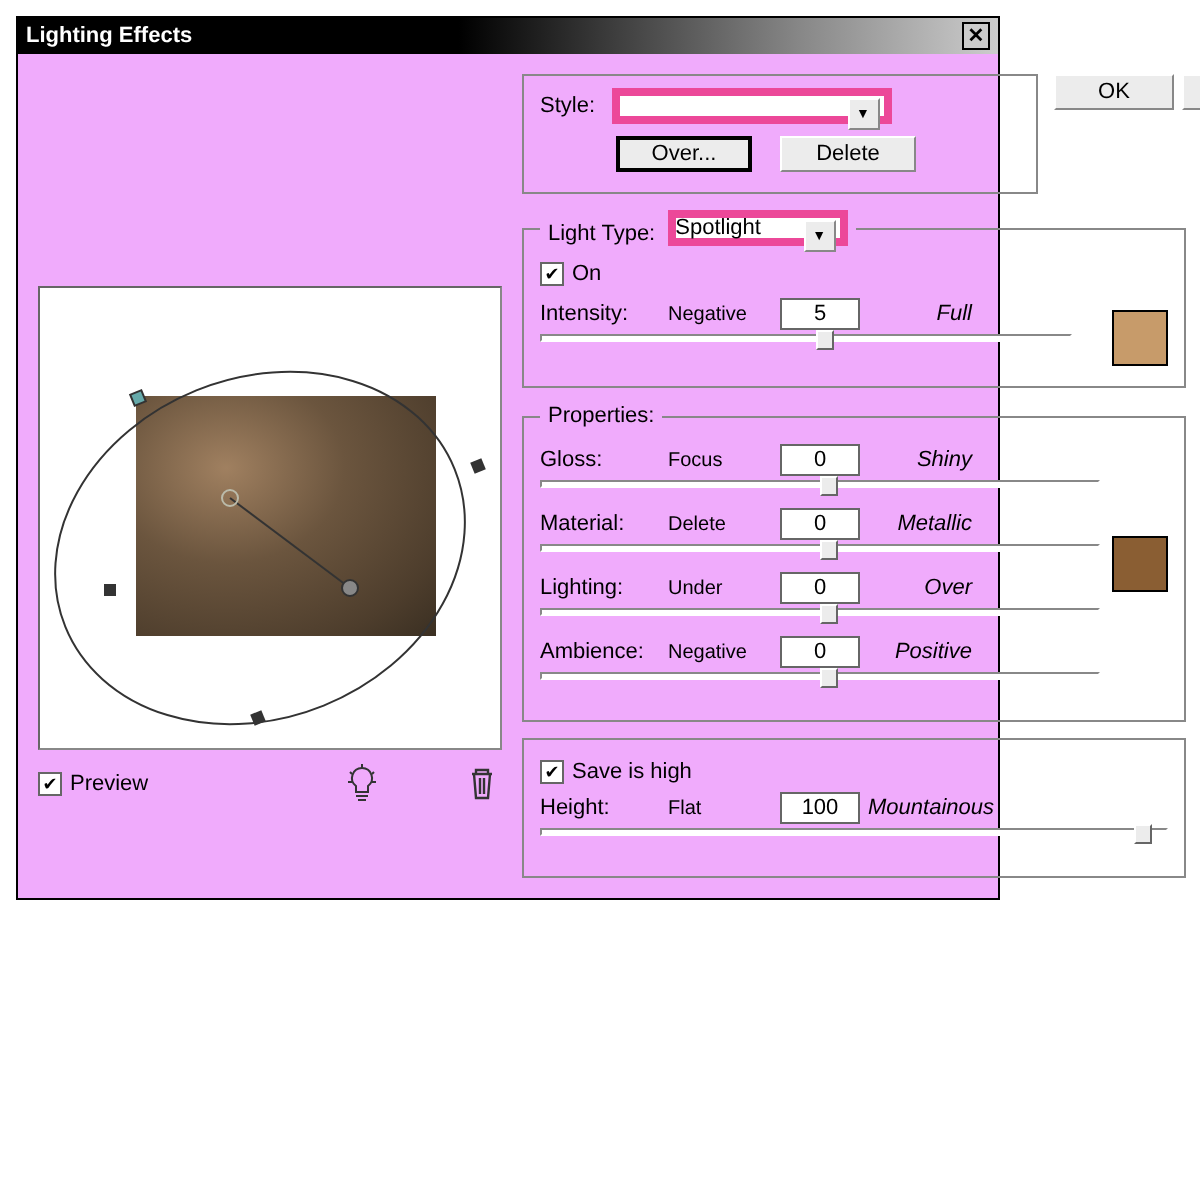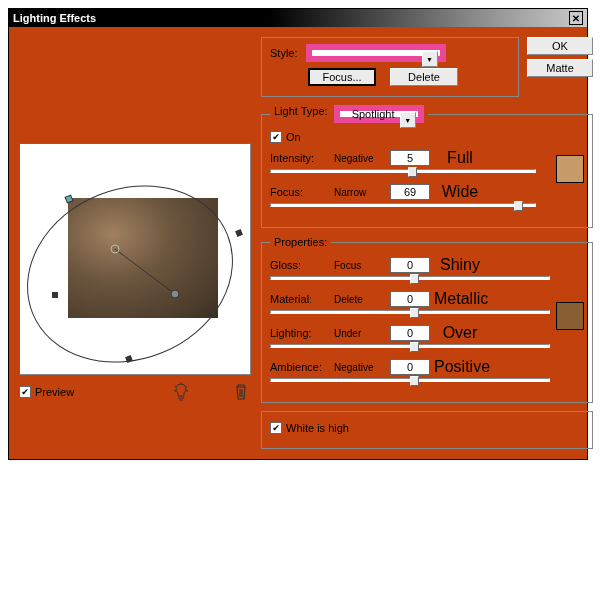--- a/index.html
+++ b/index.html
@@ -1,38 +1,38 @@
 <!DOCTYPE html>
 <html><head>
 <meta charset="utf-8">
 <style>
   * { box-sizing: border-box; font-family: Tahoma, Arial, sans-serif; font-size: 11px; }
   body { margin: 0; background: #fff; width: 600px; height: 600px; overflow: hidden; }
-  .window { position: absolute; left: 8px; top: 8px; width: 580px; background: #c2410c; border: 1px solid #000; }
+  .window { position: absolute; left: 8px; top: 8px; width: 492px; background: #f0abfc; border: 1px solid #000; }
   .titlebar { height: 18px; background: linear-gradient(90deg, #000 0%, #000 45%, #888 80%, #ccc 100%); color: #fff; display: flex; align-items: center; padding: 0 4px; font-weight: bold; }
   .titlebar .spacer { flex: 1; }
   .close-btn { width: 14px; height: 14px; background: #ccc; border: 1px solid #000; color: #000; display: flex; align-items: center; justify-content: center; font-size: 10px; font-weight: bold; cursor: pointer; }
   .content { padding: 10px; display: flex; gap: 10px; }
   .left-col { width: 236px; display: flex; flex-direction: column; }
   .right-col { flex: 1; display: flex; flex-direction: column; gap: 8px; position: relative; }
-  .buttons-col { width: 66px; display: flex; flex-direction: column; gap: 4px; position: absolute; right: 0; top: 0; }
+  .buttons-col { width: 66px; display: flex; flex-direction: row; gap: 4px; position: absolute; right: 0; top: 0; }
   .btn { background: #ececec; border: 1px solid #888; border-top-color: #fff; border-left-color: #fff; padding: 2px 4px; text-align: center; cursor: pointer; min-width: 60px; }
   .btn.active { border: 2px solid #000; padding: 1px 3px; }
   .preview-box { margin-top: 106px; width: 232px; height: 232px; background: #fff; border: 1px solid #888; border-top-color: #666; border-left-color: #666; position: relative; overflow: hidden; }
   .preview-img { position: absolute; left: 48px; top: 54px; width: 150px; height: 120px; background: radial-gradient(ellipse at 30% 30%, #a08060 0%, #6b553e 40%, #4d3d2c 80%, #3a2f22 100%); }
   .preview-toolbar { display: flex; align-items: center; margin-top: 6px; }
   .checkbox { display: flex; align-items: center; gap: 4px; }
   .cb { width: 12px; height: 12px; background: #fff; border: 1px solid #666; display: inline-flex; align-items: center; justify-content: center; font-size: 9px; }
   fieldset { border: 1px solid #888; border-radius: 0; padding: 6px 8px 10px; margin: 0; }
   legend { padding: 0 4px; }
-  .select { background: #fff; border: 6px solid #ec4899; height: 18px; display: inline-flex; align-items: center; padding: 0 16px 0 12px; position: relative; }
+  .select { background: #fff; border: 4px solid #ec4899; height: 18px; display: inline-flex; align-items: center; padding: 0 16px 0 0; position: relative; }
   .select::after { content: "▼"; position: absolute; right: 2px; top: 1px; width: 14px; height: 14px; background: #ececec; border: 1px solid #888; border-top-color:#fff; border-left-color:#fff; display: flex; align-items: center; justify-content: center; font-size: 7px; }
   .slider-row { display: grid; grid-template-columns: 60px 52px 40px 52px auto; align-items: center; gap: 4px; margin: 2px 0 10px; position: relative; }
   .slider-row .lab-left { text-align: left; font-size: 10px; }
-  .slider-row .lab-right { text-align: center; font-size: 16px; }
+  .slider-row .lab-right { text-align: right; font-size: 11px; font-style: italic; }
   .slider-row .val { background: #fff; border: 1px solid #666; height: 16px; text-align: center; padding: 1px 2px; }
   .slider-track { grid-column: 1 / span 5; height: 4px; background: #fff; border: 1px solid #888; border-bottom-color: #fff; border-right-color: #fff; position: relative; margin-top: -2px; }
   .slider-thumb { position: absolute; top: -3px; width: 9px; height: 10px; background: #ececec; border: 1px solid #666; border-top-color: #fff; border-left-color: #fff; }
   .swatch { width: 28px; height: 28px; border: 1px solid #000; }
   .iconbtn { width: 20px; height: 22px; display: inline-flex; align-items: center; justify-content: center; cursor: pointer; }
   .style-row { display:flex; align-items:center; gap:8px; margin-bottom:6px; width: 240px;}
   .style-buttons { display:flex; gap:14px; margin-left: 38px;}
 </style>
 </head>
 <body>
@@ -86,56 +86,46 @@
       </div>
 
       <fieldset style="margin-right:74px">
         <div class="style-row">
           <span>Style:</span>
           <div class="select" style="width:140px">
               <span></span>
             </div>
         </div>
         <div class="style-buttons">
-          <div class="btn active" style="min-width:68px">Focus...</div>
+          <div class="btn active" style="min-width:68px">Over...</div>
           <div class="btn" style="min-width:68px">Delete</div>
         </div>
       </fieldset>
 
       <fieldset>
-        <legend style="display:flex;align-items:flex-start;gap:6px">
+        <legend style="display:flex;align-items:flex-end;gap:6px">
           <span>Light Type:</span>
           <span class="select" style="width:90px">
               <span>Spotlight</span>
             </span>
         </legend>
         <div class="checkbox" style="margin:2px 0 4px">
           <span class="cb">✔</span>
           <span>On</span>
         </div>
         <div style="display:flex;gap:20px;align-items:flex-start">
           <div style="flex:1">
             <div class="slider-row">
               <label>Intensity:</label>
               <span class="lab-left">Negative</span>
               <span class="val">5</span>
               <span class="lab-right">Full</span>
                 <span></span>
               <div class="slider-track">
                   <div class="slider-thumb" style="left:52%"></div>
-                </div>
-            </div>
-            <div class="slider-row">
-              <label>Focus:</label>
-              <span class="lab-left">Narrow</span>
-              <span class="val">69</span>
-              <span class="lab-right">Wide</span>
-                <span></span>
-              <div class="slider-track">
-                  <div class="slider-thumb" style="left:92%"></div>
                 </div>
             </div>
           </div>
           <div class="swatch" style="background:#c79b6a;margin-top:8px"></div>
         </div>
       </fieldset>
 
       <fieldset>
         <legend>Properties:</legend>
         <div style="display:flex;gap:6px;align-items:flex-start">
@@ -181,18 +171,28 @@
                 </div>
             </div>
           </div>
           <div class="swatch" style="background:#8a5e33;margin-top:48px"></div>
         </div>
       </fieldset>
 
       <fieldset>
         <div class="checkbox" style="margin:4px 0">
           <span class="cb">✔</span>
-          <span>White is high</span>
+          <span>Save is high</span>
+        </div>
+        <div class="slider-row">
+          <label>Height:</label>
+          <span class="lab-left">Flat</span>
+          <span class="val">100</span>
+          <span class="lab-right">Mountainous</span>
+            <span></span>
+          <div class="slider-track">
+              <div class="slider-thumb" style="left:95%"></div>
+            </div>
         </div>
       </fieldset>
     </div>
   </div>
 </div>
 
 </body></html>

